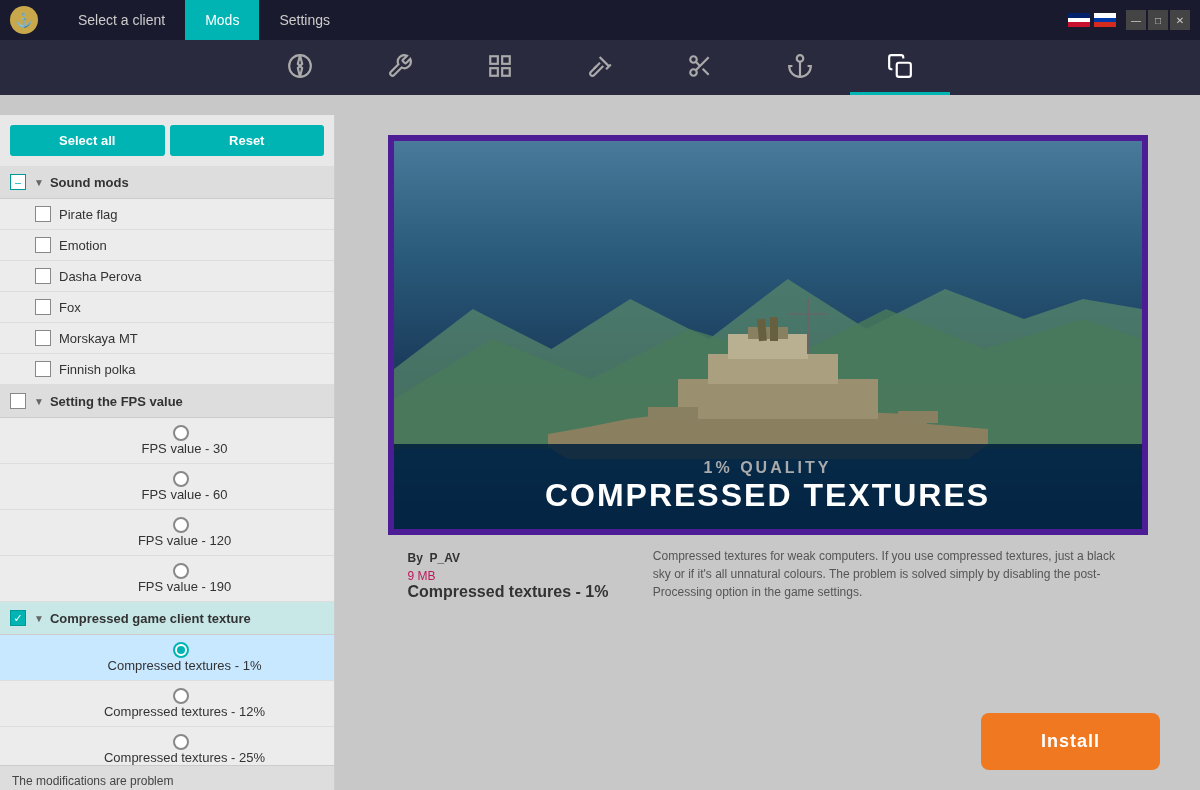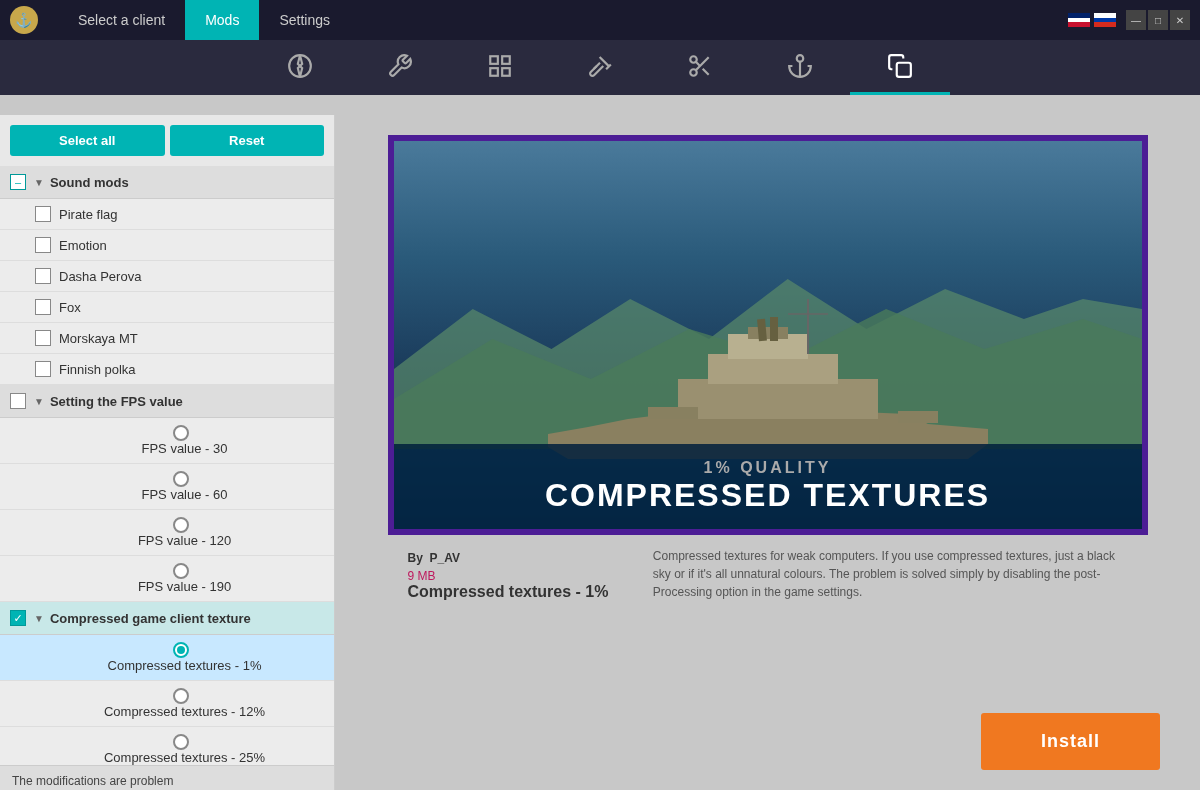--- a/index.html
+++ b/index.html
@@ -159,21 +159,21 @@
     .mod-name { font-size: 16px; font-weight: bold; color: #333; }
     .mod-author { font-size: 12px; color: #666; margin-bottom: 4px; }
     .mod-author span { font-weight: bold; color: #333; }
     .mod-size { font-size: 12px; color: #be185d; }
     .mod-description { font-size: 12px; color: #555; line-height: 1.5; flex: 2; }
 
     .install-btn {
       position: absolute; bottom: 20px; right: 20px;
       padding: 18px 60px; background: #f07820; border: none;
       color: white; font-size: 18px; font-weight: bold; cursor: pointer;
-      border-radius: 3px; letter-spacing: 1px;
+      border-radius: 8px; letter-spacing: 1px;
     }
 
     .right-panel-inner { position: relative; flex: 1; }
   </style>
 </head>
 <body>
 
 <div class="title-bar">
   <div class="logo">⚓</div>
   <div class="nav-item">Select a client</div>

